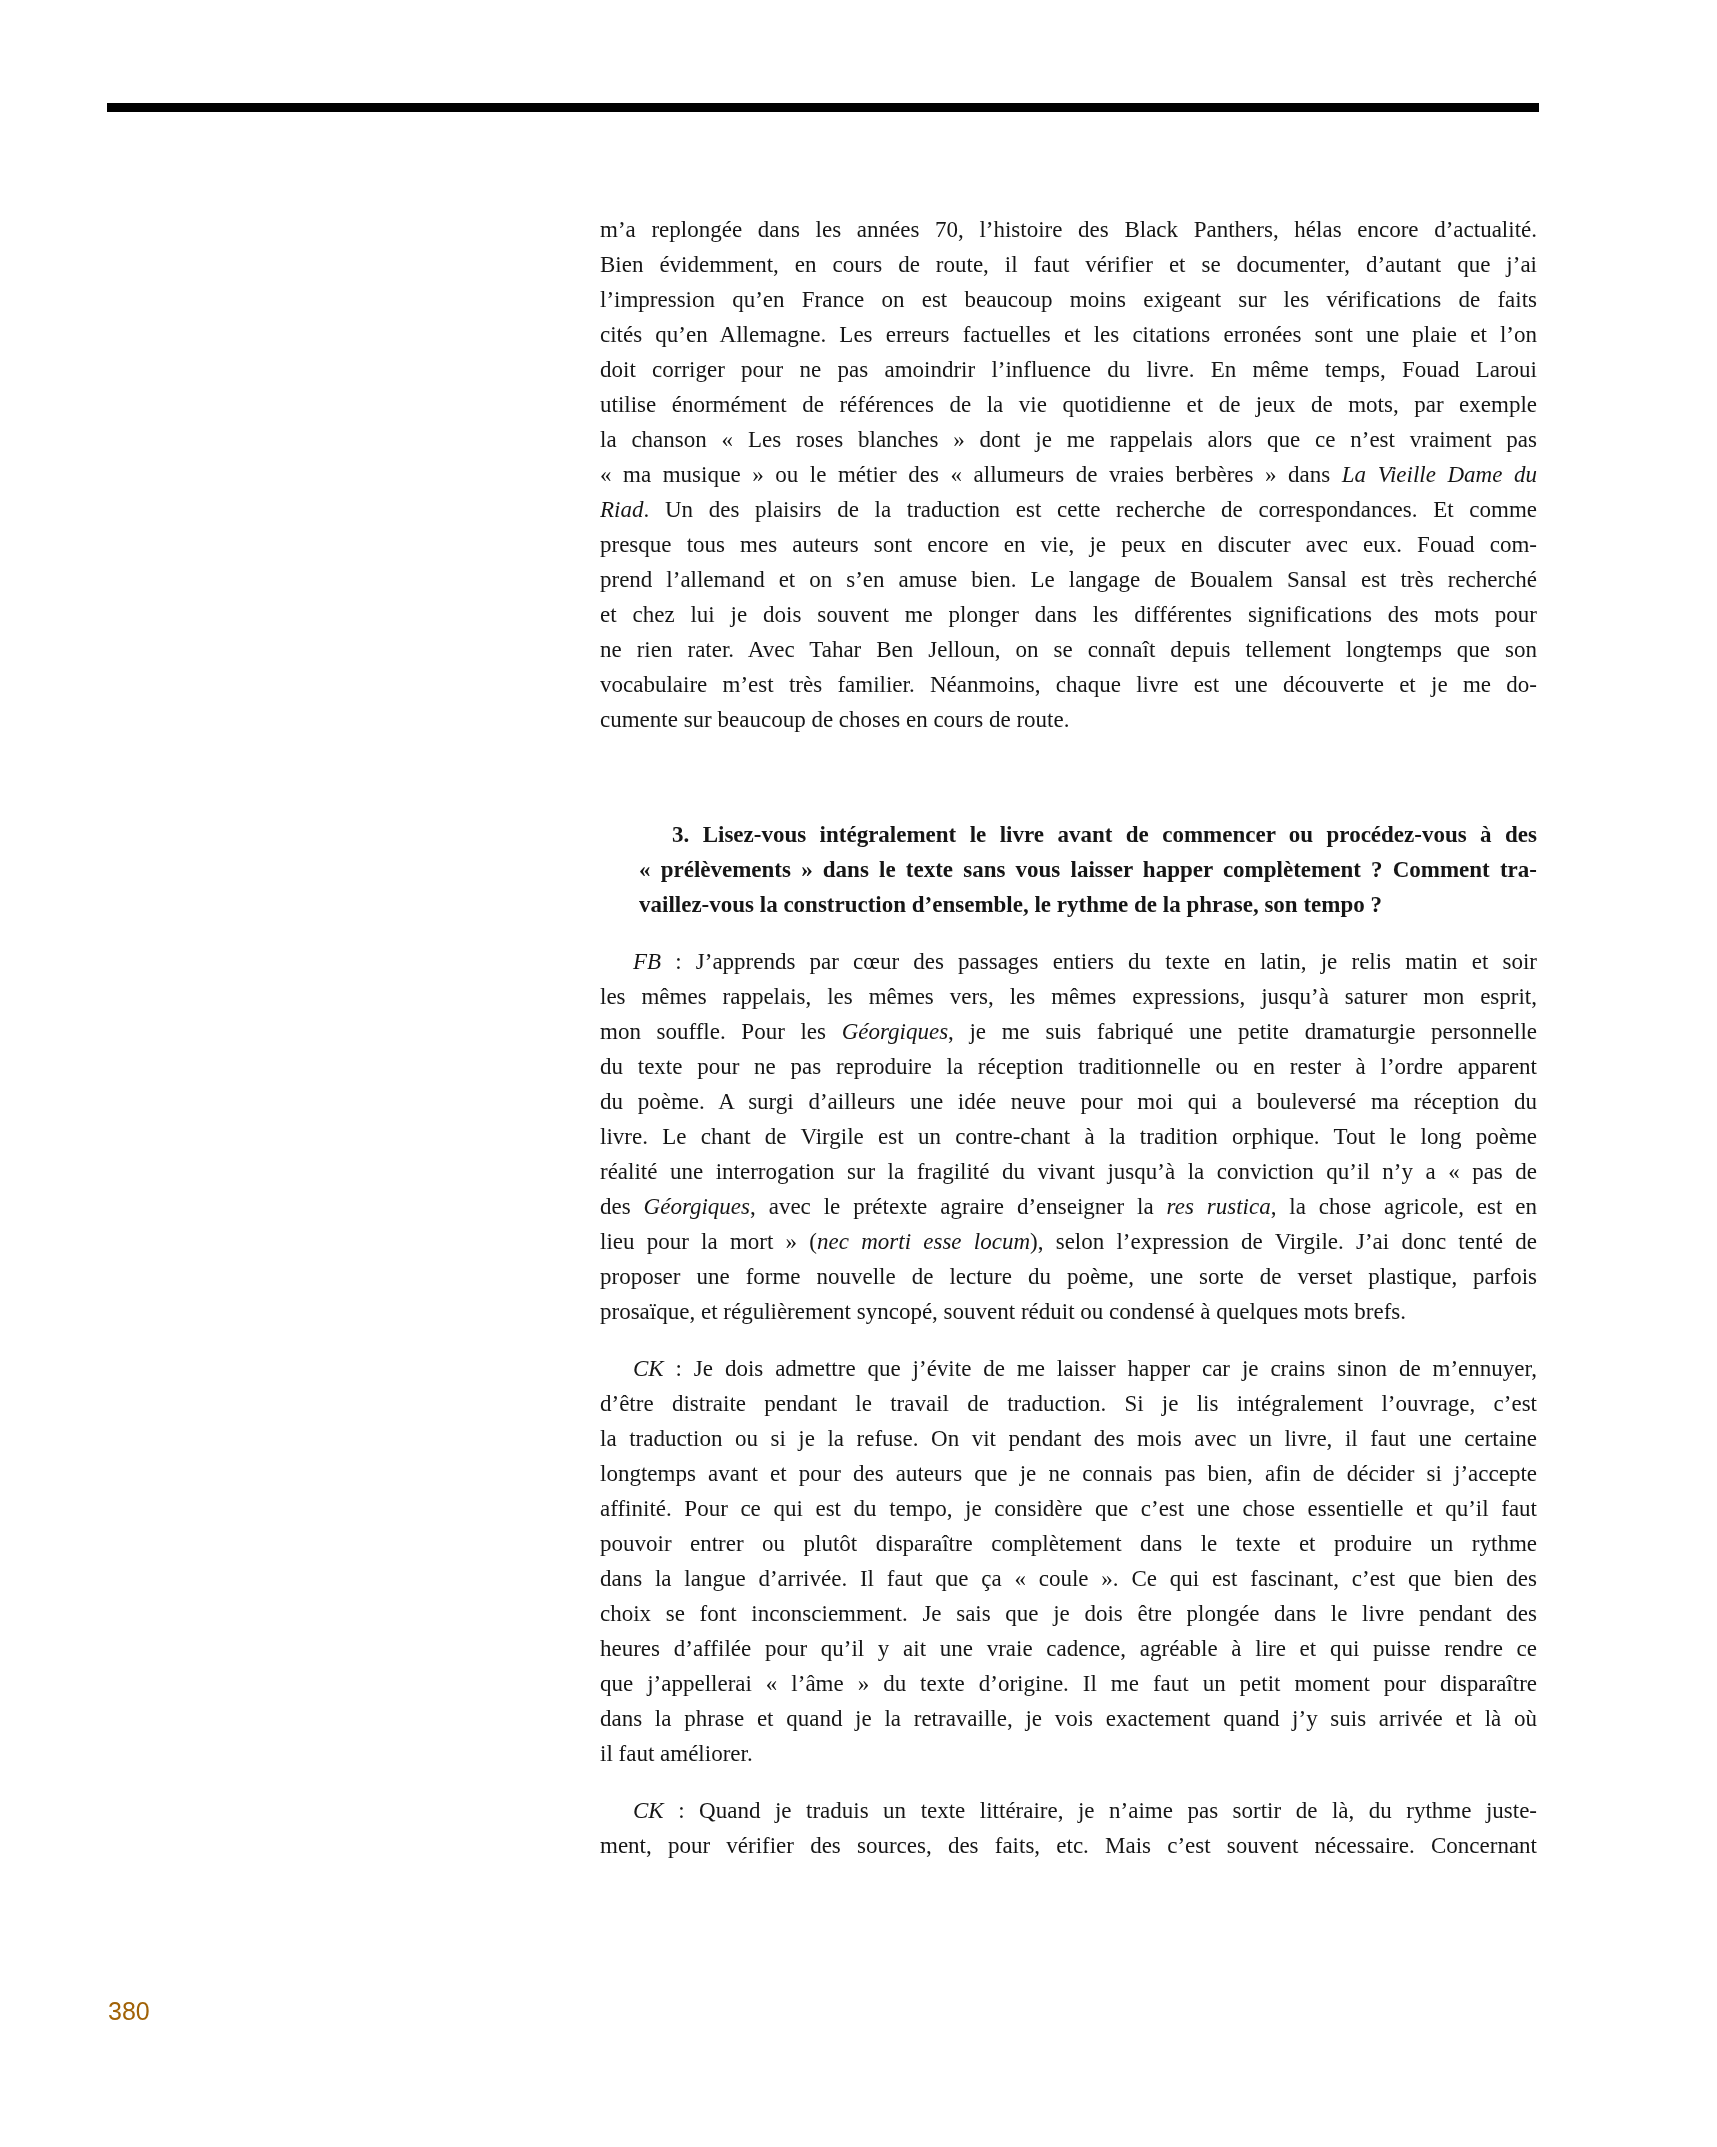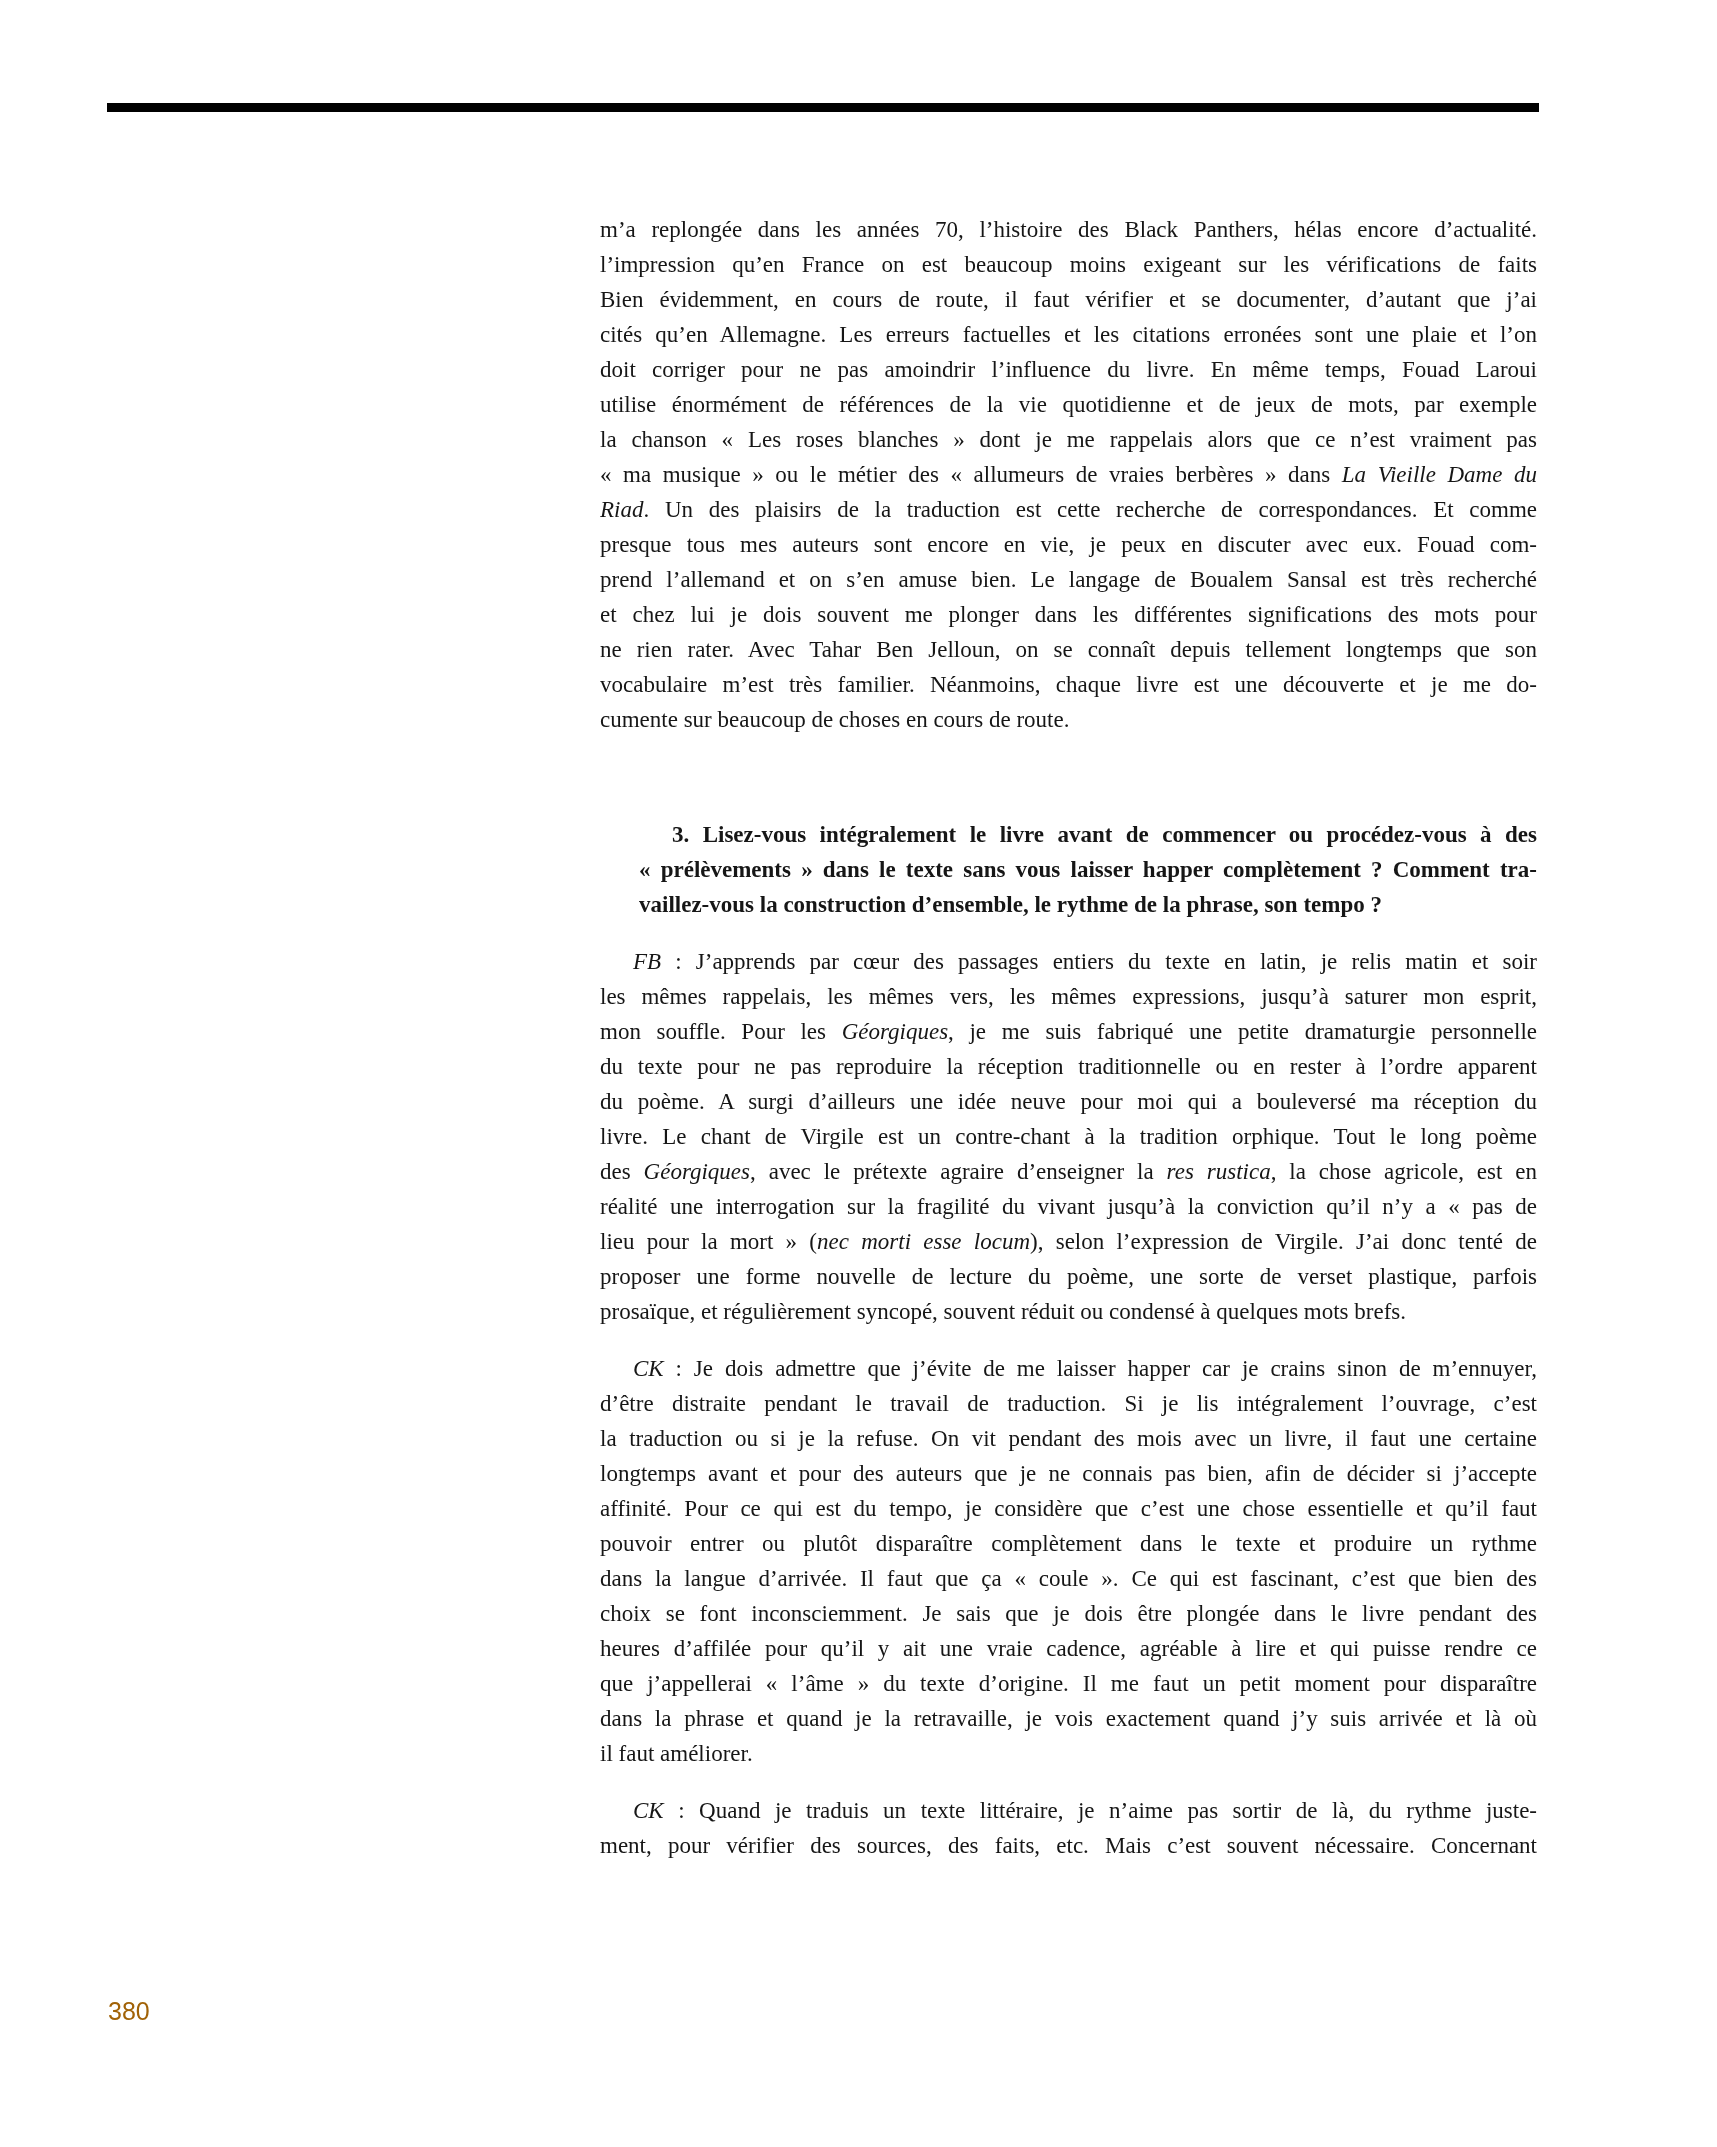--- a/index.html
+++ b/index.html
@@ -55,22 +55,22 @@
   }
 </style>
 </head>
 <body>
 
 <div class="page">
   <div class="rule"></div>
   <main class="column">
       <section class="block opening">
         <div class="line" style=""><span>m’a replongée dans les années 70, l’histoire des Black Panthers, hélas encore d’actualité.</span></div>
+        <div class="line" style=""><span>Bien évidemment, en cours de route, il faut vérifier et se documenter, d’autant que j’ai</span></div>
         <div class="line" style=""><span>l’impression qu’en France on est beaucoup moins exigeant sur les vérifications de faits</span></div>
-        <div class="line" style=""><span>Bien évidemment, en cours de route, il faut vérifier et se documenter, d’autant que j’ai</span></div>
         <div class="line" style=""><span>cités qu’en Allemagne. Les erreurs factuelles et les citations erronées sont une plaie et l’on</span></div>
         <div class="line" style=""><span>doit corriger pour ne pas amoindrir l’influence du livre. En même temps, Fouad Laroui</span></div>
         <div class="line" style=""><span>utilise énormément de références de la vie quotidienne et de jeux de mots, par exemple</span></div>
         <div class="line" style=""><span>la chanson « Les roses blanches » dont je me rappelais alors que ce n’est vraiment pas</span></div>
         <div class="line" style=""><span>« ma musique » ou le métier des « allumeurs de vraies berbères » dans </span><span class="it">La Vieille Dame du</span></div>
         <div class="line" style=""><span class="it">Riad</span><span>. Un des plaisirs de la traduction est cette recherche de correspondances. Et comme</span></div>
         <div class="line" style=""><span>presque tous mes auteurs sont encore en vie, je peux en discuter avec eux. Fouad com-</span></div>
         <div class="line" style=""><span>prend l’allemand et on s’en amuse bien. Le langage de Boualem Sansal est très recherché</span></div>
         <div class="line" style=""><span>et chez lui je dois souvent me plonger dans les différentes significations des mots pour</span></div>
         <div class="line" style=""><span>ne rien rater. Avec Tahar Ben Jelloun, on se connaît depuis tellement longtemps que son</span></div>
@@ -82,22 +82,22 @@
         <div class="line" style=""><span>« prélèvements » dans le texte sans vous laisser happer complètement ? Comment tra-</span></div>
         <div class="line last" style=""><span>vaillez-vous la construction d’ensemble, le rythme de la phrase, son tempo ?</span></div>
       </section>
       <section class="block answer">
         <div class="line indent" style=""><span class="it">FB</span><span> : J’apprends par cœur des passages entiers du texte en latin, je relis matin et soir</span></div>
         <div class="line" style=""><span>les mêmes rappelais, les mêmes vers, les mêmes expressions, jusqu’à saturer mon esprit,</span></div>
         <div class="line" style=""><span>mon souffle. Pour les </span><span class="it">Géorgiques</span><span>, je me suis fabriqué une petite dramaturgie personnelle</span></div>
         <div class="line" style=""><span>du texte pour ne pas reproduire la réception traditionnelle ou en rester à l’ordre apparent</span></div>
         <div class="line" style=""><span>du poème. A surgi d’ailleurs une idée neuve pour moi qui a bouleversé ma réception du</span></div>
         <div class="line" style=""><span>livre. Le chant de Virgile est un contre-chant à la tradition orphique. Tout le long poème</span></div>
+        <div class="line" style=""><span>réalité une interrogation sur la fragilité du vivant jusqu’à la conviction qu’il n’y a « pas de</span></div>
         <div class="line" style=""><span>des </span><span class="it">Géorgiques</span><span>, avec le prétexte agraire d’enseigner la </span><span class="it">res rustica</span><span>, la chose agricole, est en</span></div>
-        <div class="line" style=""><span>réalité une interrogation sur la fragilité du vivant jusqu’à la conviction qu’il n’y a « pas de</span></div>
         <div class="line" style=""><span>lieu pour la mort » (</span><span class="it">nec morti esse locum</span><span>), selon l’expression de Virgile. J’ai donc tenté de</span></div>
         <div class="line" style=""><span>proposer une forme nouvelle de lecture du poème, une sorte de verset plastique, parfois</span></div>
         <div class="line last" style=""><span>prosaïque, et régulièrement syncopé, souvent réduit ou condensé à quelques mots brefs.</span></div>
       </section>
       <section class="block answer">
         <div class="line indent" style=""><span class="it">CK</span><span> : Je dois admettre que j’évite de me laisser happer car je crains sinon de m’ennuyer,</span></div>
         <div class="line" style=""><span>d’être distraite pendant le travail de traduction. Si je lis intégralement l’ouvrage, c’est</span></div>
         <div class="line" style=""><span>la traduction ou si je la refuse. On vit pendant des mois avec un livre, il faut une certaine</span></div>
         <div class="line" style=""><span>longtemps avant et pour des auteurs que je ne connais pas bien, afin de décider si j’accepte</span></div>
         <div class="line" style=""><span>affinité. Pour ce qui est du tempo, je considère que c’est une chose essentielle et qu’il faut</span></div>

